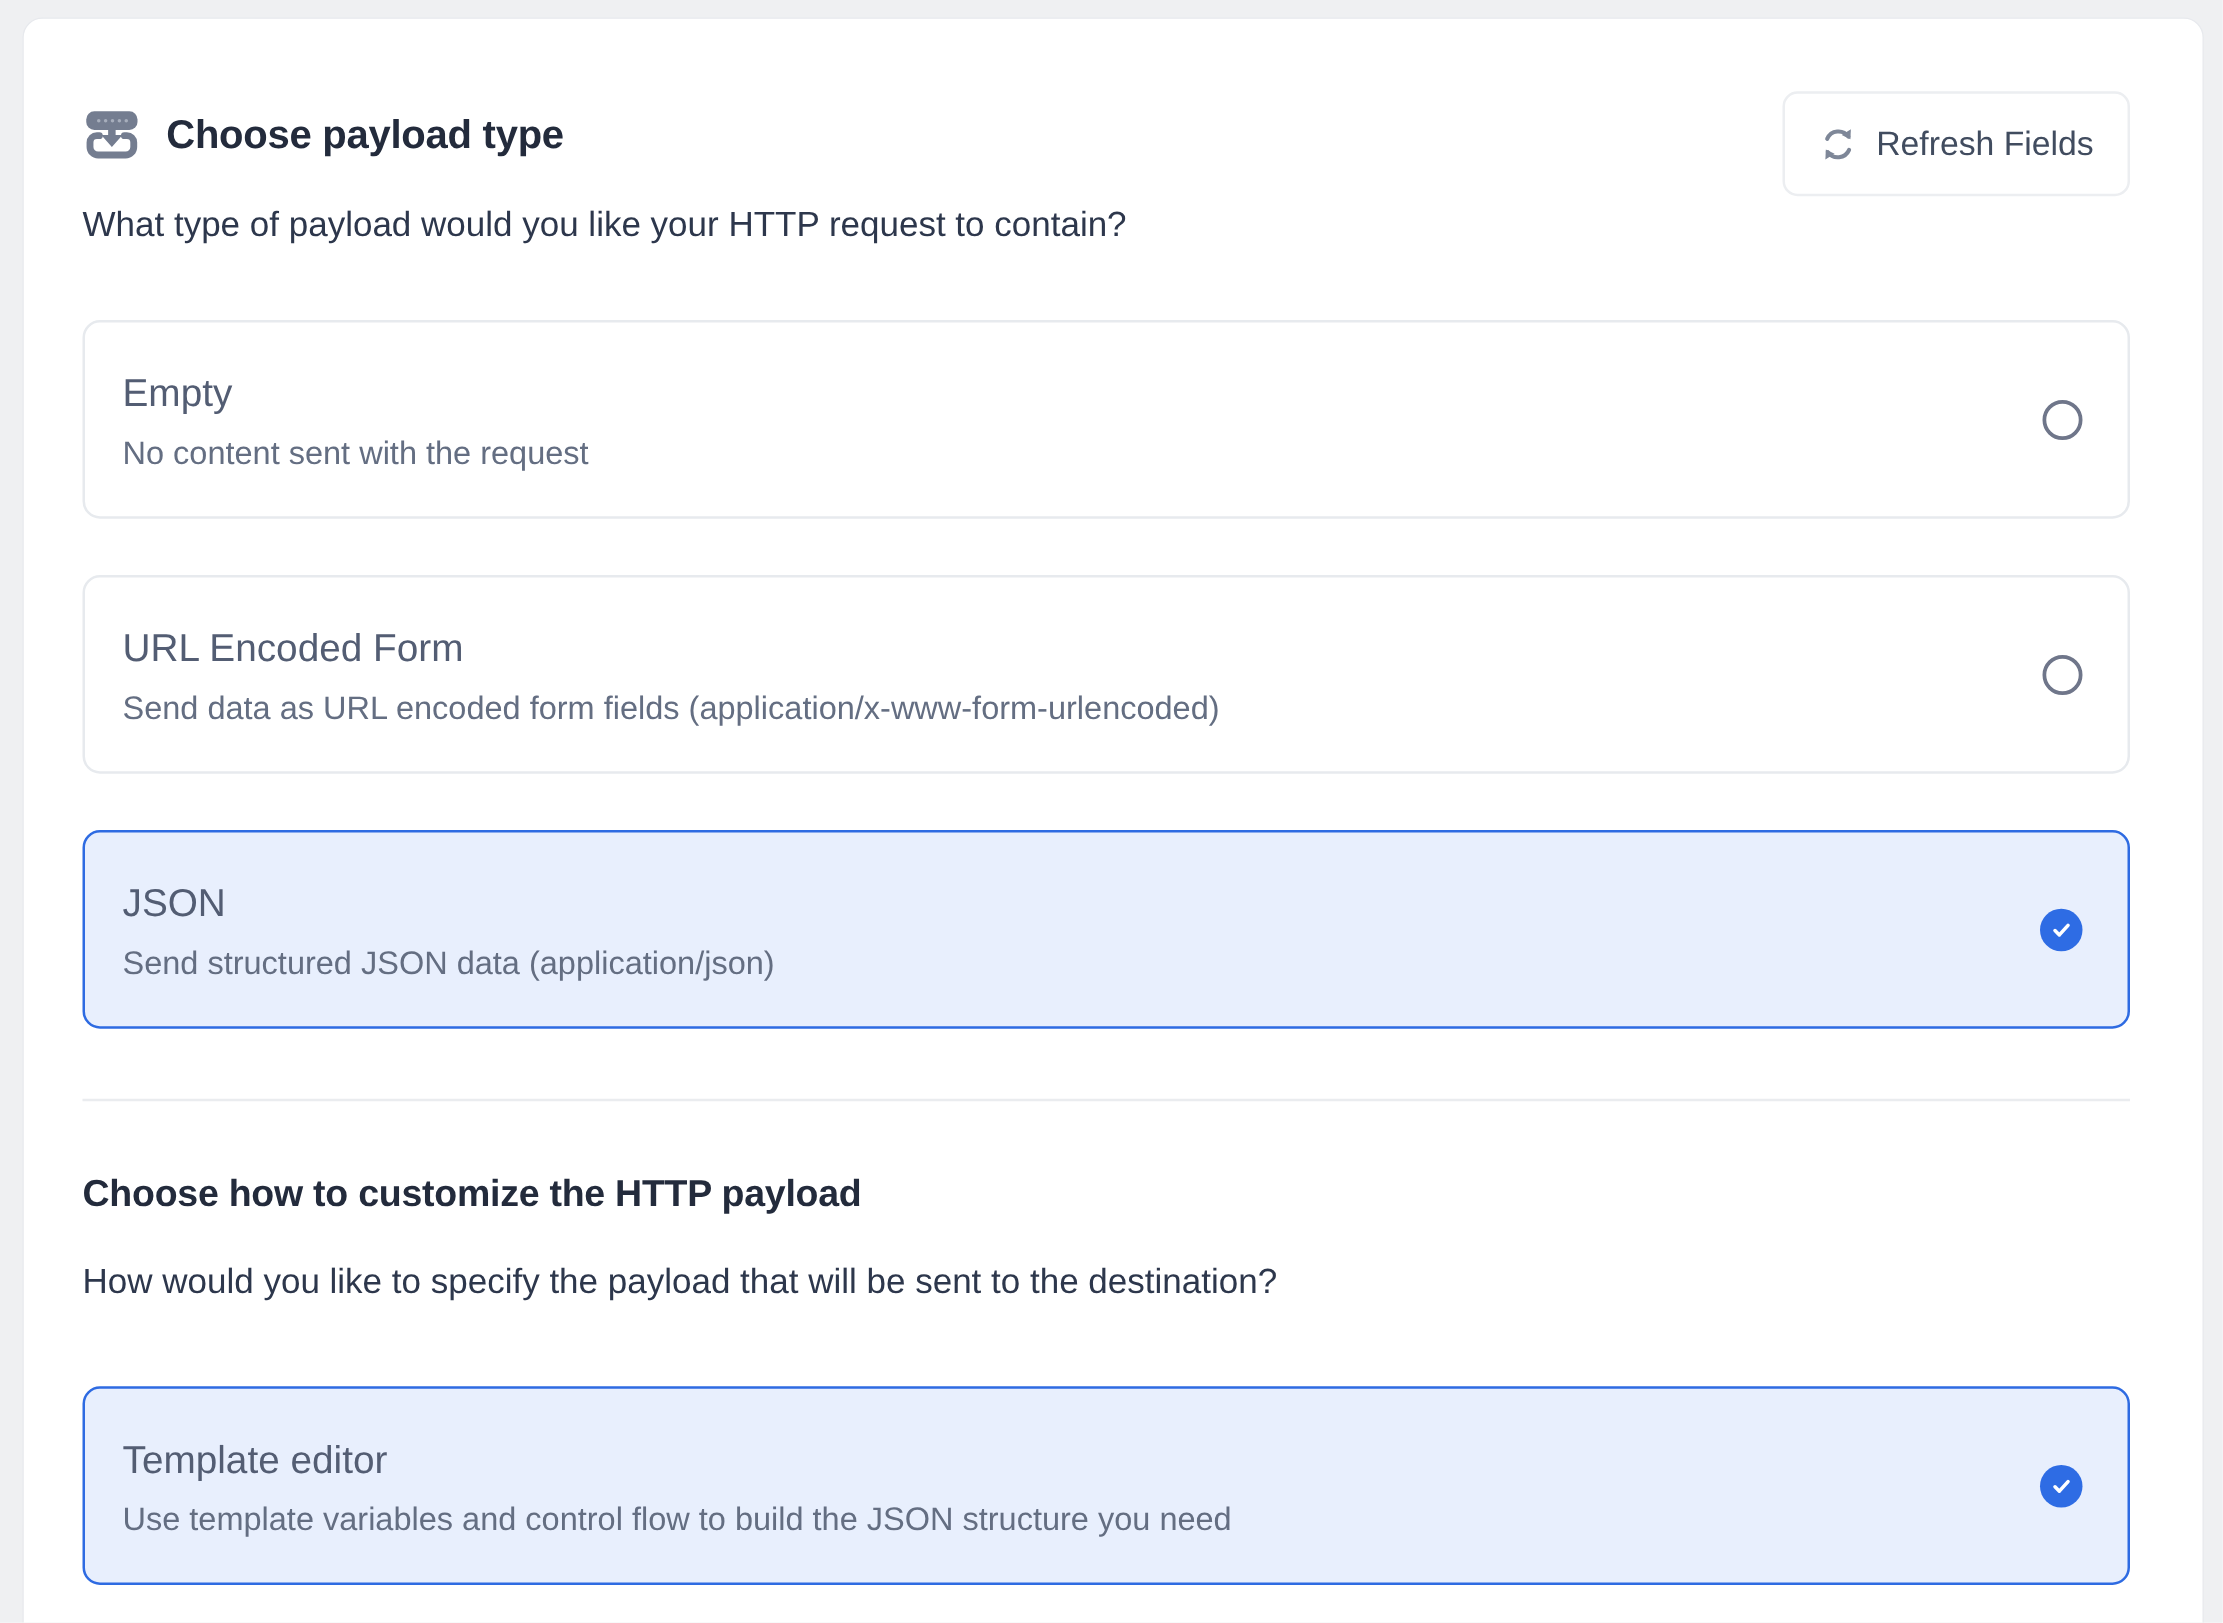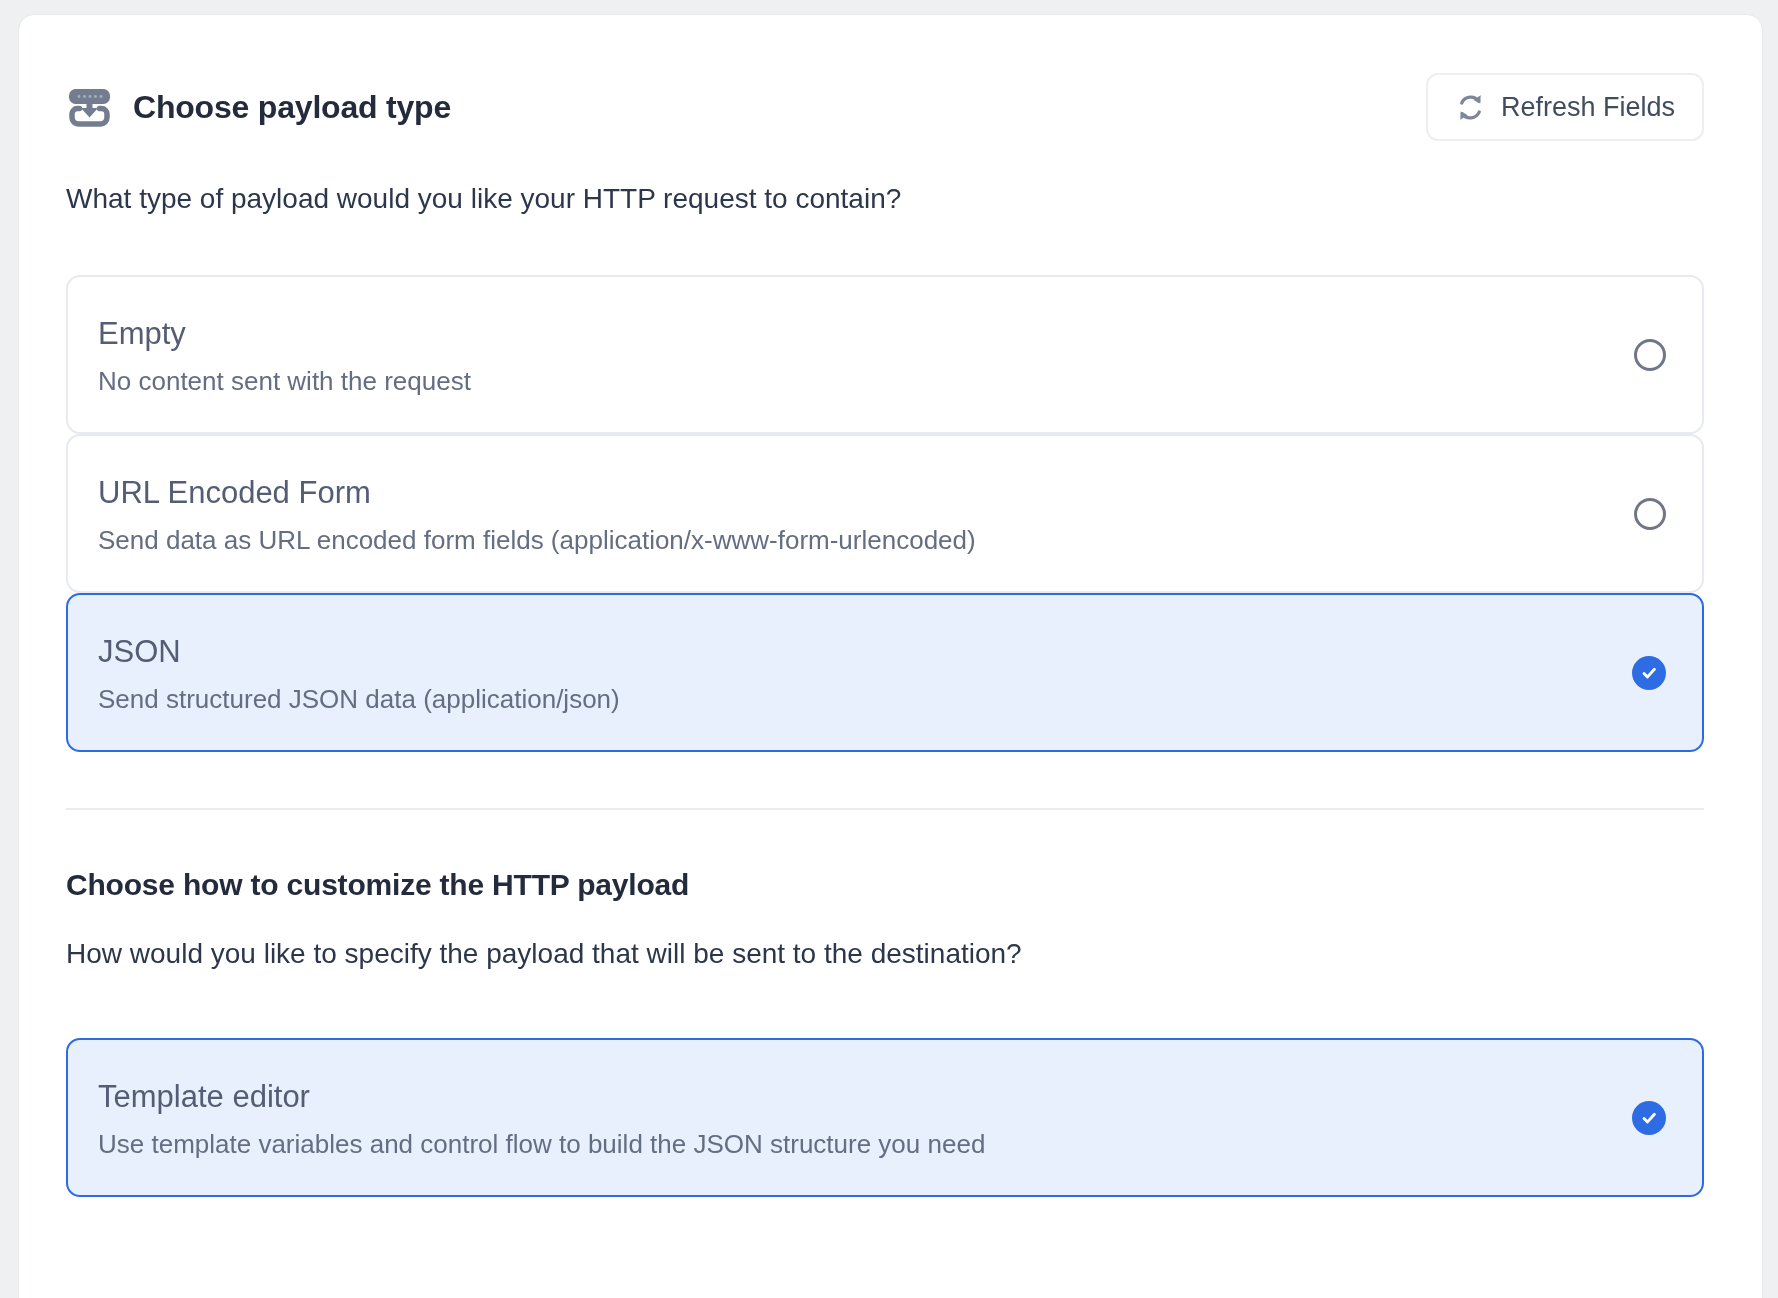--- a/index.html
+++ b/index.html
@@ -28,37 +28,37 @@
   .page-title {
     font-size: 32px;
     font-weight: 600;
     color: #232b3c;
     letter-spacing: -0.2px;
   }
   .refresh-btn {
     display: flex;
     align-items: center;
     gap: 15px;
-    height: 68px;
+    height: 84px;
     padding: 0 27px;
     background: #ffffff;
     border: 2px solid #eceef1;
     border-radius: 12px;
     font-family: "Liberation Sans", sans-serif;
     font-size: 27px;
     font-weight: 500;
     color: #414c5f;
     cursor: pointer;
   }
   .question {
-    margin-top: 42px;
+    margin-top: 23px;
     font-size: 28px;
     color: #2d374c;
   }
-  .options { margin-top: 60px; display: flex; flex-direction: column; }
+  .options { margin-top: 60px; display: flex; flex-direction: column; gap: 45px; }
   .option-card {
     position: relative;
     min-height: 159px;
     border: 2px solid #e7eaee;
     border-radius: 14px;
     background: #ffffff;
     padding: 30px 110px 26px 30px;
     display: flex;
     flex-direction: column;
     justify-content: center;

